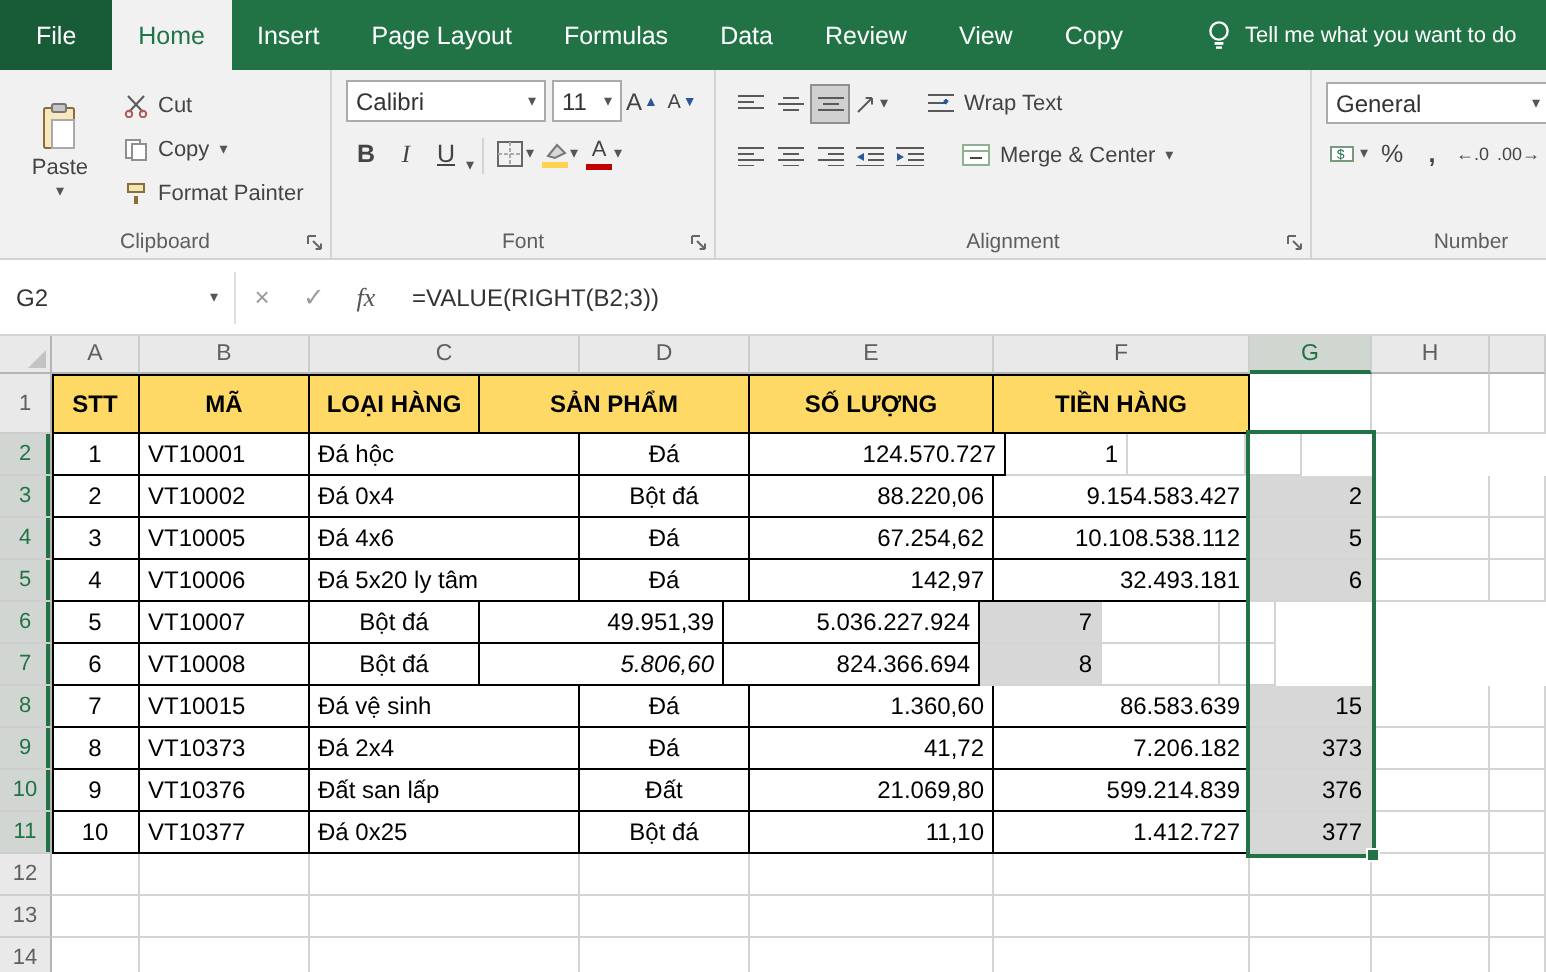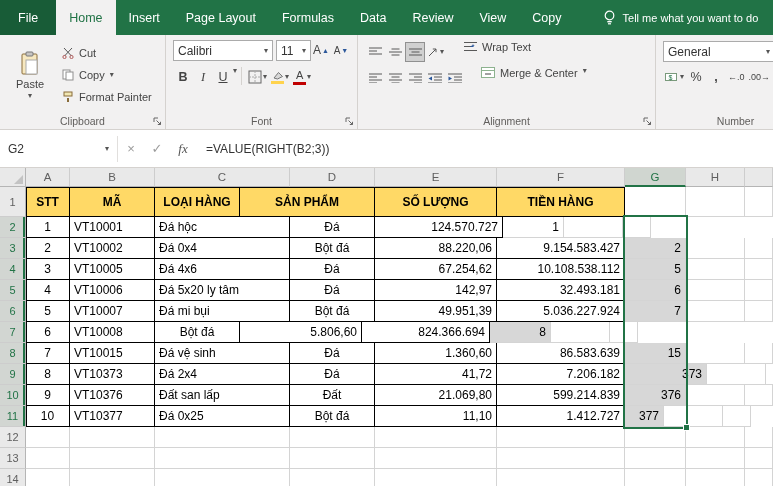--- a/index.html
+++ b/index.html
@@ -24,39 +24,39 @@
   .caret { font-size:8px; color:#555; line-height:1; }
   .g-clip { width:166px; }
   .g-font { width:192px; }
   .g-align { width:298px; }
   .g-num  { width:160px; }
 
   .paste { width:46px; display:flex; flex-direction:column; align-items:center; justify-content:center; gap:2px; font-size:11px; color:#444; }
   .clip-col { display:flex; flex-direction:column; gap:1px; margin-left:6px; padding-top:3px; }
   .sbtn { display:flex; align-items:center; gap:5px; height:21px; font-size:11px; color:#444; padding:0 3px; white-space:nowrap; }
 
-  .frow { display:flex; align-items:flex-start; }
+  .frow { display:flex; align-items:flex-end; }
   .frow1 { margin-top:1px; }
   .frow2 { margin-top:6px; }
   .combo { background:#fff; border:1px solid #ababab; height:21px; display:flex; align-items:center; justify-content:space-between; padding:0 4px; font-size:12px; color:#333; }
   .fname { width:100px; }
   .fsize { width:35px; margin-left:3px; }
   .numfmt { width:112px; }
   .ib { min-width:20px; height:20px; display:flex; align-items:center; justify-content:center; font-size:12.5px; color:#444; gap:1px; padding:0 2px; }
   .ib.pressed { background:#d0d0d0; border:1px solid #909090; }
   .bold { font-weight:bold; }
   .italic { font-style:italic; font-family:"Liberation Serif", serif; }
   .und { text-decoration:underline; }
   .vsep { width:1px; height:18px; background:#d5d2cf; margin:0 4px; flex-shrink:0; }
   .stk { display:flex; flex-direction:column; align-items:center; justify-content:center; line-height:1; }
   .cbar { width:13px; height:3px; margin-top:1px; }
   .ga { font-size:12px; } .gs { font-size:10px; }
   .tiny { font-size:7px; color:#2b579a; }
   .li line { stroke:#595959; }
-  .lbtn { display:flex; align-items:flex-start; gap:5px; height:21px; font-size:11px; color:#444; padding:0 4px; white-space:nowrap; }
+  .lbtn { display:flex; align-items:center; gap:5px; height:21px; font-size:11px; color:#444; padding:0 4px; white-space:nowrap; }
   .arow { display:flex; align-items:center; margin-top:2px; }
   .arow + .arow { margin-top:5px; }
   .dec { font-size:9px; color:#444; white-space:nowrap; }
 
   
   .fbar { height:38px; width:773px; background:#fff; border-bottom:1px solid #d5d2cf; display:flex; align-items:center; font-size:12px; color:#333; }
   .namebox { width:118px; height:26px; display:flex; align-items:center; padding:0 8px; border-right:1px solid #e1dfdd; }
   .namebox .nb { flex:1; }
   .fbtn { width:26px; text-align:center; color:#9b9b9b; font-size:13px; flex-shrink:0; }
   .fbtn.fx { font-family:"Liberation Serif", serif; font-style:italic; color:#555; }
@@ -432,34 +432,33 @@
           <div class="cell tb r" style="width: 122px;">142,97</div>
           <div class="cell tb r" style="width: 128px;">32.493.181</div>
           <div class="cell gsel r" style="width: 61px;">6</div>
           <div class="cell" style="width: 59px;"></div>
           <div class="cell" style="width: 28px;"></div>
         </div>
         <div class="grow">
           <div class="rh selrh">6</div>
           <div class="cell tb c tleft" style="width: 44px;">5</div>
           <div class="cell tb l" style="width: 85px;">VT10007</div>
-          <div class="cell tb l" style="width: 135px;">Đá mi bụi</div>
           <div class="cell tb c" style="width: 85px;">Bột đá</div>
           <div class="cell tb r" style="width: 122px;">49.951,39</div>
           <div class="cell tb r" style="width: 128px;">5.036.227.924</div>
           <div class="cell gsel r" style="width: 61px;">7</div>
           <div class="cell" style="width: 59px;"></div>
           <div class="cell" style="width: 28px;"></div>
         </div>
         <div class="grow">
           <div class="rh selrh">7</div>
           <div class="cell tb c tleft" style="width: 44px;">6</div>
           <div class="cell tb l" style="width: 85px;">VT10008</div>
           <div class="cell tb c" style="width: 85px;">Bột đá</div>
-          <div class="cell tb r" style="width: 122px;">5.806,60</div>
+          <div class="cell tb r" style="width: 122px; font-style: italic;">5.806,60</div>
           <div class="cell tb r" style="width: 128px;">824.366.694</div>
           <div class="cell gsel r" style="width: 61px;">8</div>
           <div class="cell" style="width: 59px;"></div>
           <div class="cell" style="width: 28px;"></div>
         </div>
         <div class="grow">
           <div class="rh selrh">8</div>
           <div class="cell tb c tleft" style="width: 44px;">7</div>
           <div class="cell tb l" style="width: 85px;">VT10015</div>
           <div class="cell tb l" style="width: 135px;">Đá vệ sinh</div>
@@ -471,21 +470,21 @@
           <div class="cell" style="width: 28px;"></div>
         </div>
         <div class="grow">
           <div class="rh selrh">9</div>
           <div class="cell tb c tleft" style="width: 44px;">8</div>
           <div class="cell tb l" style="width: 85px;">VT10373</div>
           <div class="cell tb l" style="width: 135px;">Đá 2x4</div>
           <div class="cell tb c" style="width: 85px;">Đá</div>
           <div class="cell tb r" style="width: 122px;">41,72</div>
           <div class="cell tb r" style="width: 128px;">7.206.182</div>
-          <div class="cell gsel r" style="width: 82px;">373</div>
+          <div class="cell gsel r" style="width: 61px;">373</div>
           <div class="cell" style="width: 59px;"></div>
           <div class="cell" style="width: 28px;"></div>
         </div>
         <div class="grow">
           <div class="rh selrh">10</div>
           <div class="cell tb c tleft" style="width: 44px;">9</div>
           <div class="cell tb l" style="width: 85px;">VT10376</div>
           <div class="cell tb l" style="width: 135px;">Đất san lấp</div>
           <div class="cell tb c" style="width: 85px;">Đất</div>
           <div class="cell tb r" style="width: 122px;">21.069,80</div>
@@ -495,21 +494,21 @@
           <div class="cell" style="width: 28px;"></div>
         </div>
         <div class="grow">
           <div class="rh selrh">11</div>
           <div class="cell tb c tleft" style="width: 44px;">10</div>
           <div class="cell tb l" style="width: 85px;">VT10377</div>
           <div class="cell tb l" style="width: 135px;">Đá 0x25</div>
           <div class="cell tb c" style="width: 85px;">Bột đá</div>
           <div class="cell tb r" style="width: 122px;">11,10</div>
           <div class="cell tb r" style="width: 128px;">1.412.727</div>
-          <div class="cell gsel r" style="width: 39px;">377</div>
+          <div class="cell gsel r" style="width: 61px;">377</div>
           <div class="cell" style="width: 59px;"></div>
           <div class="cell" style="width: 28px;"></div>
         </div>
         <div class="grow">
           <div class="rh">12</div>
           <div class="cell" style="width: 44px;"></div>
           <div class="cell" style="width: 85px;"></div>
           <div class="cell" style="width: 135px;"></div>
           <div class="cell" style="width: 85px;"></div>
           <div class="cell" style="width: 122px;"></div>

